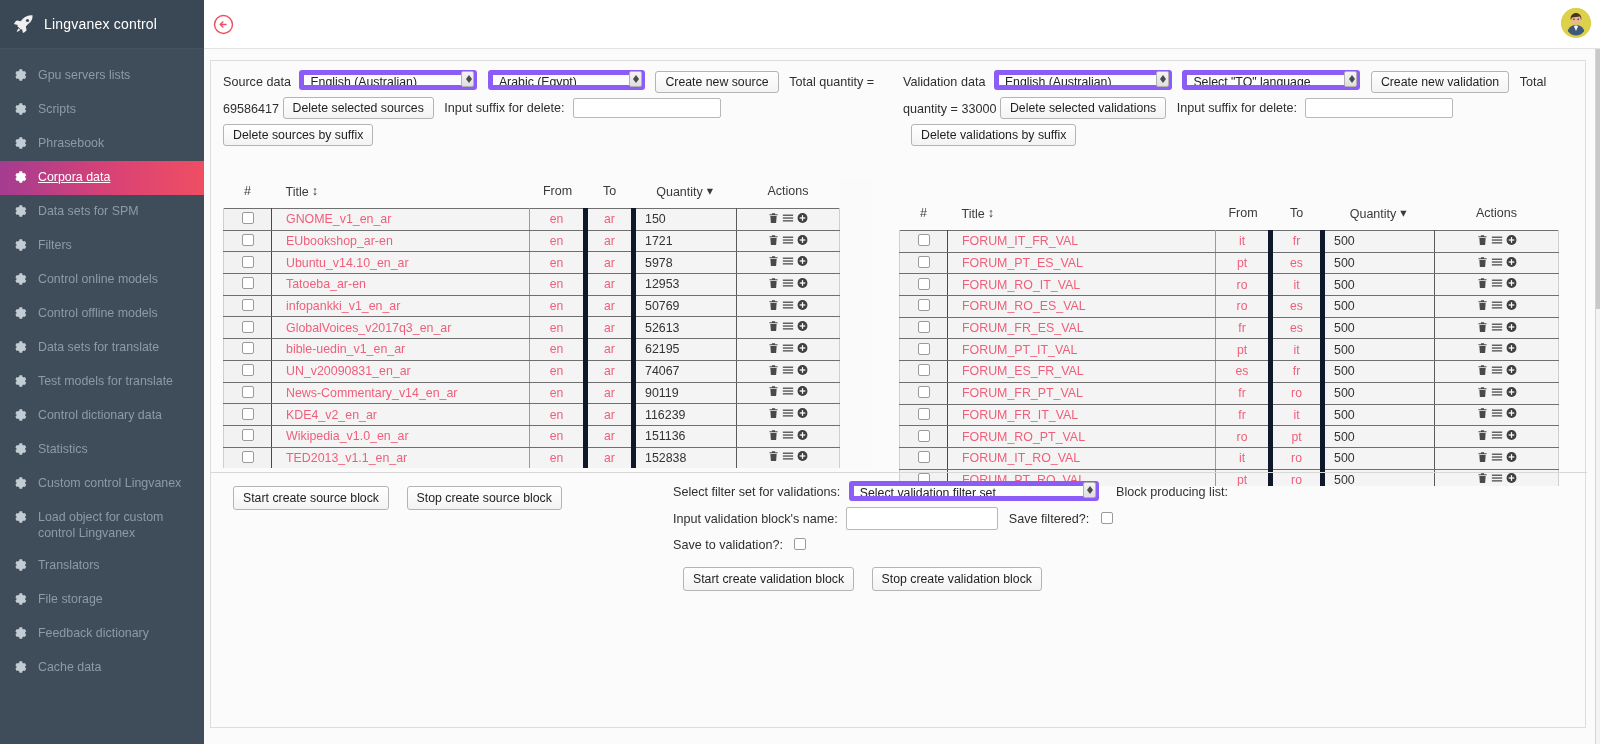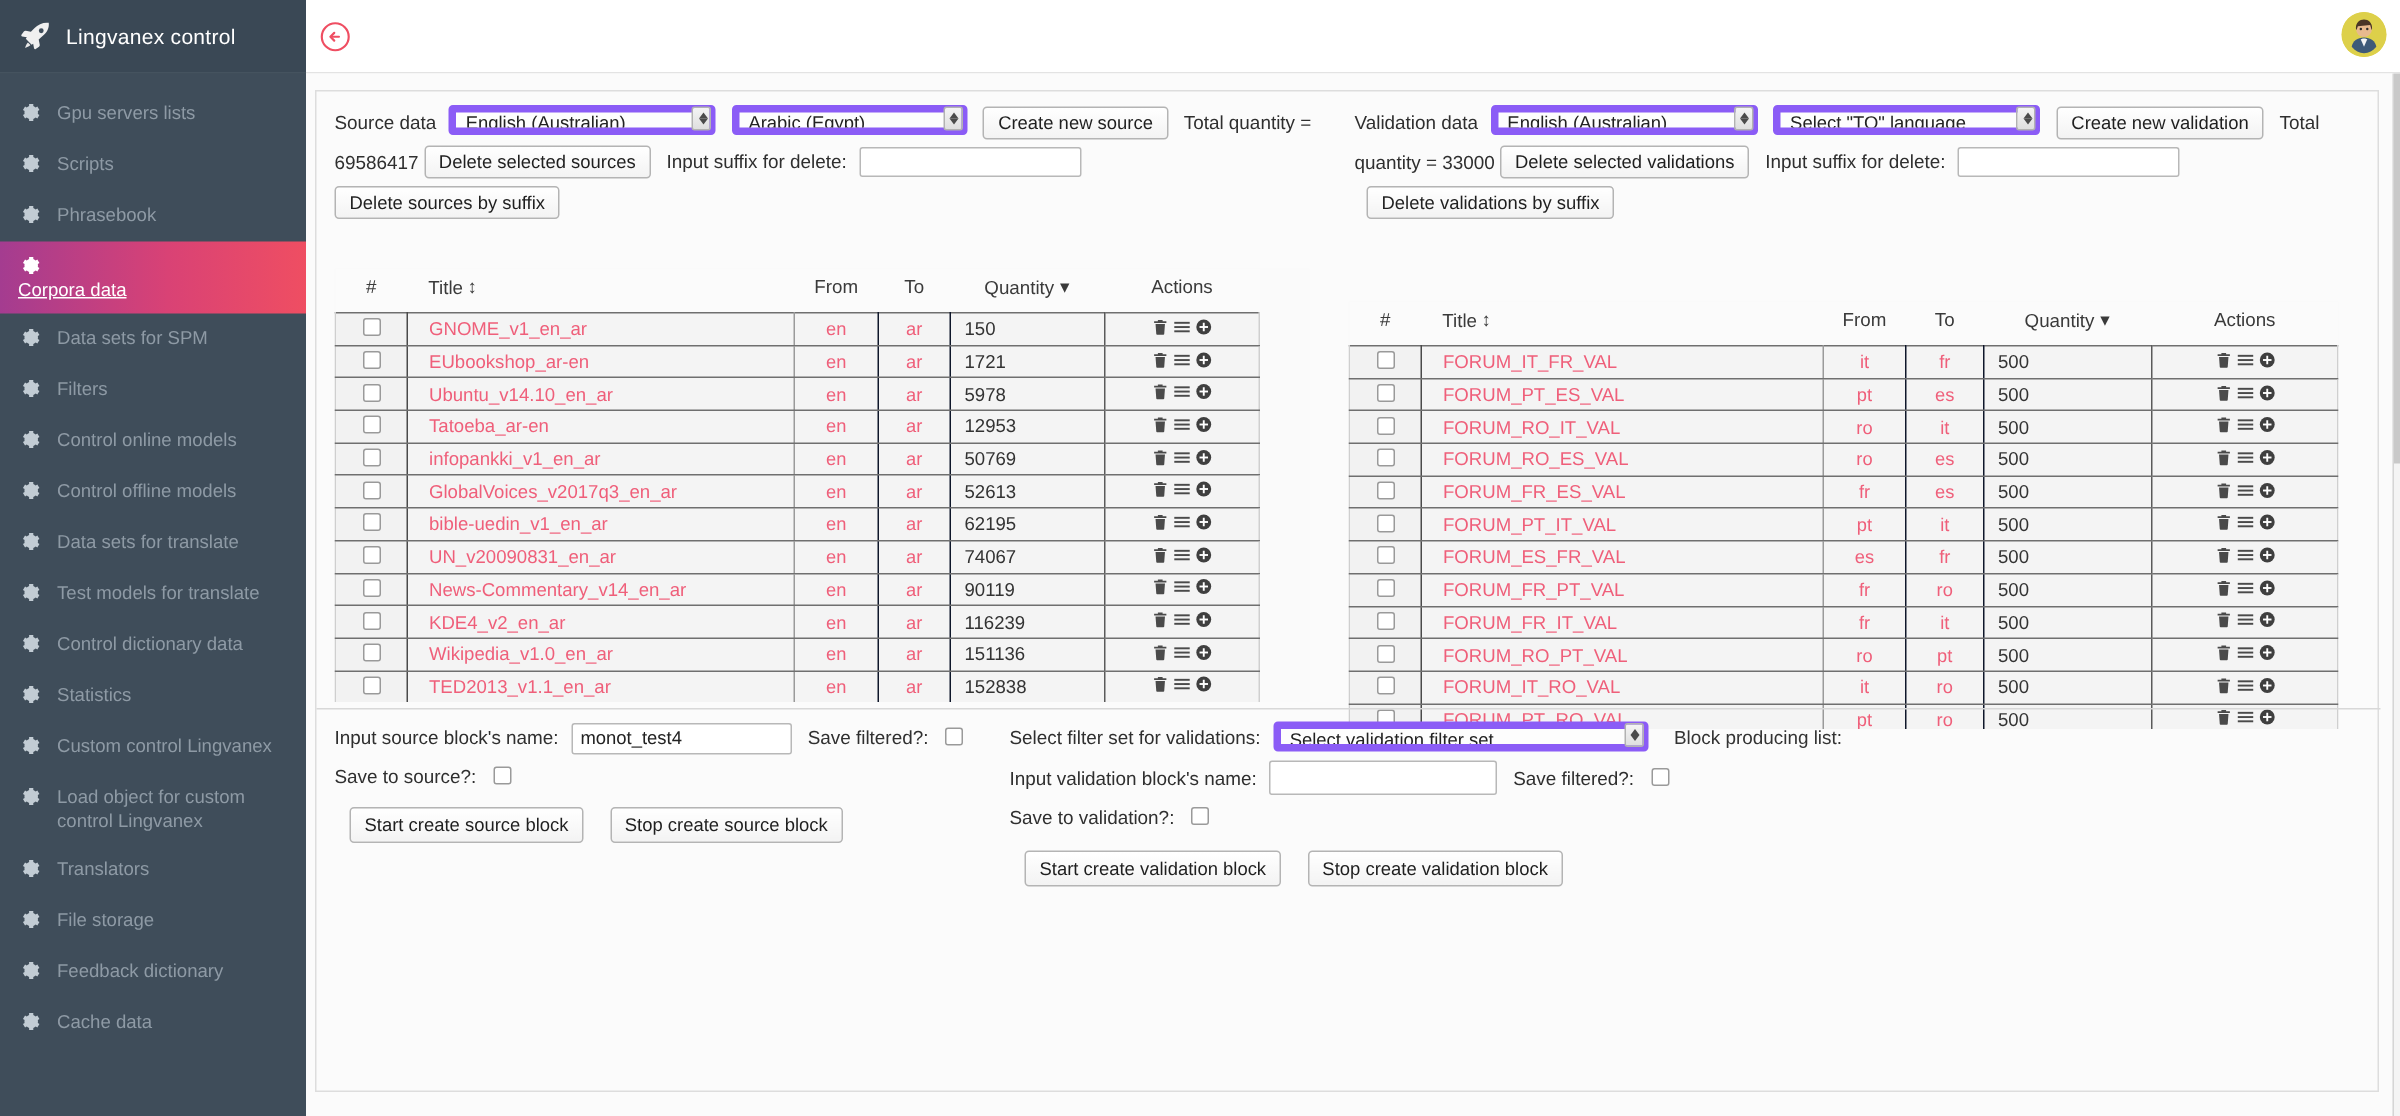--- a/index.html
+++ b/index.html
@@ -42,21 +42,20 @@
     font-size: 12.4px;
     line-height: 16px;
     text-decoration: none;
     cursor: pointer;
   }
   .nav-item .gear { flex: 0 0 16px; width: 16px; height: 16px; margin-right: 10px; margin-top: 0px; }
   .nav-item .nav-label { padding-top: 0px; }
   .nav-item.active {
     background: linear-gradient(90deg, #a43c90 0%, #d94275 55%, #ef4e62 100%);
     color: #ffffff;
-    flex-direction: column;
   }
   .nav-item.active .nav-label { text-decoration: underline; }
 
   
   #topbar {
     position: absolute; left: 204px; top: 0;
     width: 1396px; height: 49px;
     background: #ffffff;
     border-bottom: 1px solid #e3e3e3;
   }
@@ -196,21 +195,21 @@
     border-left: none; border-right: none;
     padding: 0;
     height: 21.7px;
     background: #f4f4f4;
     color: #333;
   }
   table.dt tbody tr td:first-child { border-left: 1px solid #cfcfcf; }
   table.dt tbody td.c-chk { background: #f2f2f2; text-align: center; border-right: 1px solid #4a4a4a; }
   table.dt tbody td.c-title { padding-left: 14px; border-right: 1px solid #9a9a9a; }
   table.dt tbody td.c-from,
-  table.dt tbody td.c-to { text-align: center; border-right: 1px solid #0f172a; }
+  table.dt tbody td.c-to { text-align: center; border-right: 5px solid #0f172a; }
   table.dt tbody td.c-qty { padding-left: 9px; border-right: 1px solid #5a5a5a; }
   table.dt tbody td.c-act { text-align: center; border-right: 1px solid #cfcfcf; }
   .lnk { color: #ef5f7a; text-decoration: none; cursor: pointer; }
   .lnk.small { font-size: 12.2px; }
   .acts { display: inline-flex; align-items: center; gap: 3px; justify-content: center; }
   .acts svg { cursor: pointer; }
 
   .sort-ic { display: inline-block; width: 8px; margin-left: 3px; vertical-align: 1px; }
 
   
@@ -1076,28 +1075,20 @@
                 </tr>
               </tbody>
           </table>
         </div>
 
       </div>
 
       <div class="divider-h"></div>
 
       <div class="bottom" id="bottom-left">
-        <div>
-          <span class="lbl">Input source block's name:</span>
-          <input class="ctl" style="width: 147px; height: 21px;" value="monot_test4">
-          <span class="lbl">Save filtered?:</span>
-          <input type="checkbox" class="chk" style="">
-          <span class="lbl">Save to source?:</span>
-          <input type="checkbox" class="chk" style="">
-        </div>
         <div style="margin-top:6px">
           <button class="ctl" style="height:24px;margin-left:10px;margin-right:14px">Start create source block</button>
           <button class="ctl" style="height:24px">Stop create source block</button>
         </div>
       </div>
 
       <div class="bottom" id="bottom-right">
         <div>
           <span class="lbl">Select filter set for validations:</span>
           <span class="selwrap">

